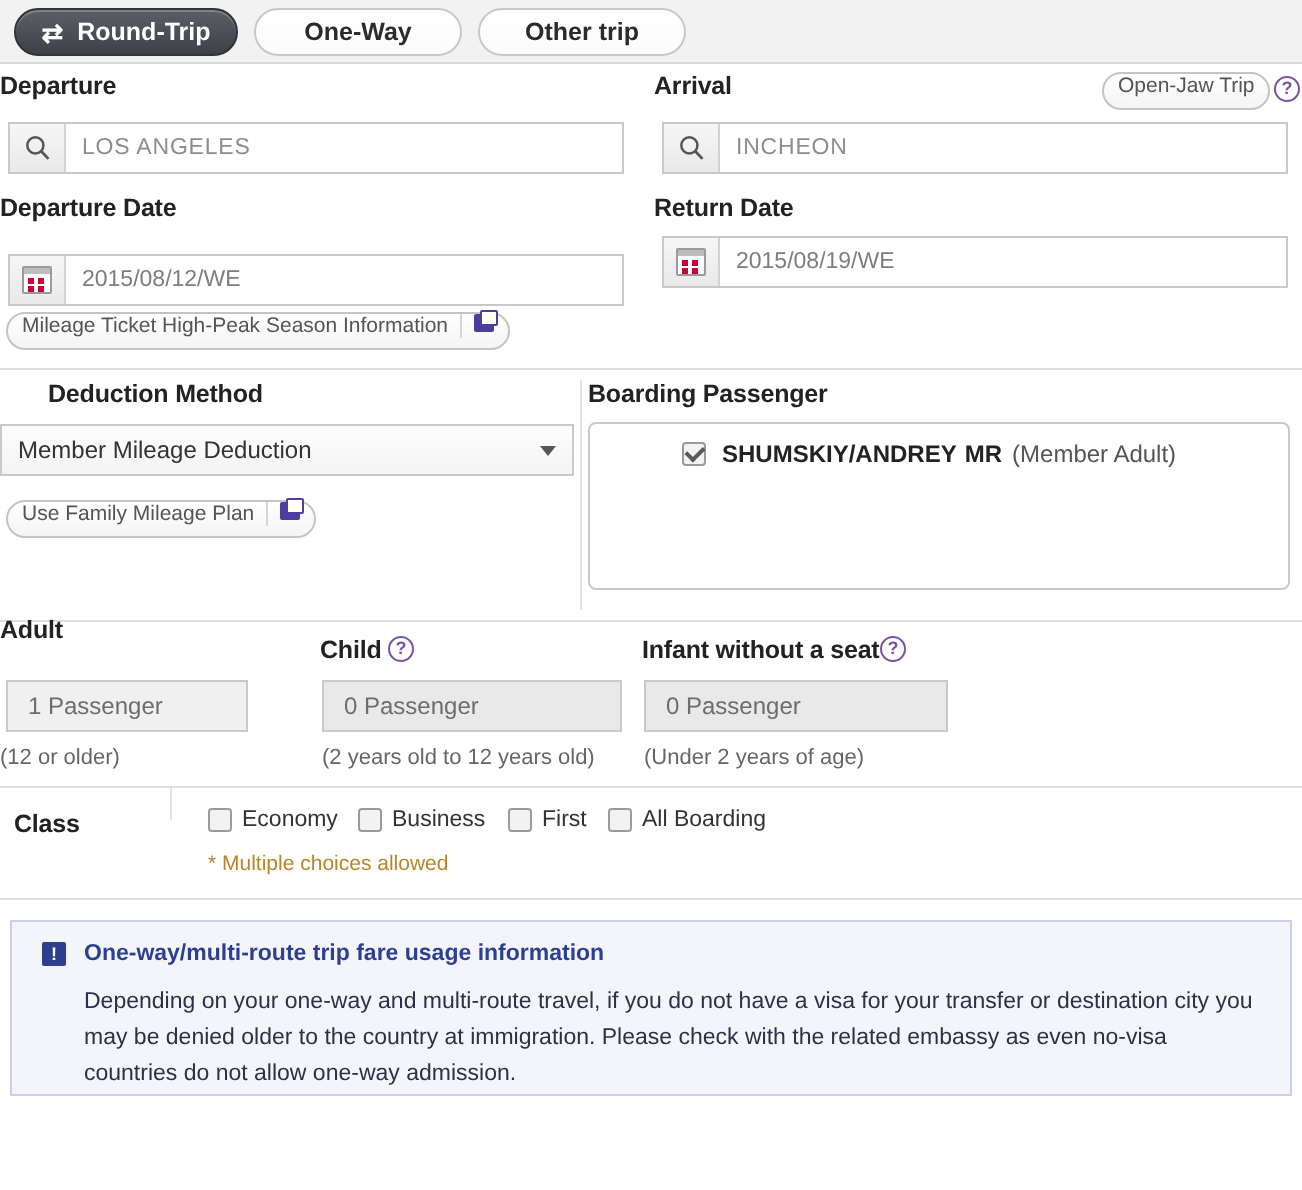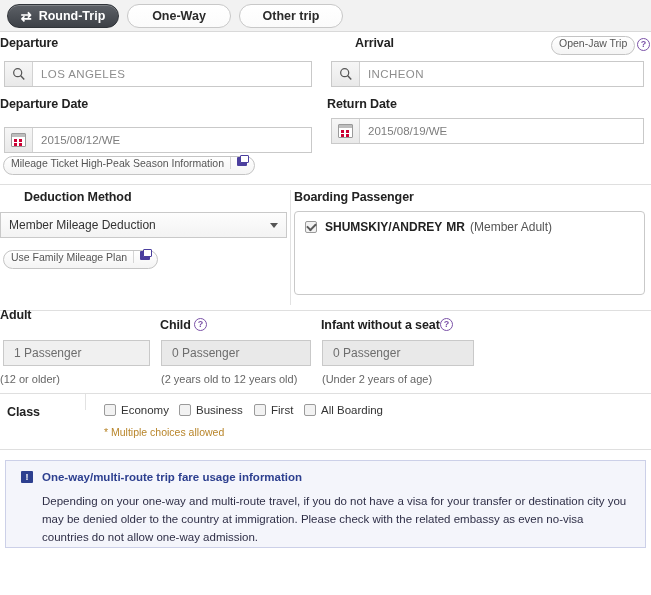--- a/index.html
+++ b/index.html
@@ -111,21 +111,21 @@
     font-size:12px; color:#333; cursor:pointer;
   }
   .sel .caret {
     position:absolute; right:8px; top:50%; margin-top:-2px;
     width:0;height:0;border-left:4px solid transparent;border-right:4px solid transparent;
     border-top:5px solid #555;
   }
 
   
   .paxbox {
-    position:absolute; border:1px solid #c9c9c9; border-radius:4px; background:#fff;
+    position:absolute; border:1px solid #c9c9c9; border-radius:4px; background:#fff;padding-left:36px;
   }
   .paxrow { display:flex; align-items:center; padding: 8px 0 0 10px; font-size:12px; }
   .cbx {
     width:12px;height:12px;border:1px solid #9a9a9a;background:#f2f2f2;border-radius:2px;
     display:inline-flex;align-items:center;justify-content:center;margin-right:8px;
     cursor:pointer; flex: 0 0 auto;
   }
   .cbx.on:after{
     content:""; width:7px;height:4px;border-left:2px solid #5a5a5a;border-bottom:2px solid #5a5a5a;
     transform: rotate(-45deg); margin-top:-2px;
@@ -180,21 +180,21 @@
     </div>
     <div class="tab plain t2">
       <span>One-Way</span>
     </div>
     <div class="tab plain t3">
       <span>Other trip</span>
     </div>
   </div>
 
   <div class="lbl" style="position:absolute;left:0;top:36px;">Departure</div>
-  <div class="lbl" style="position:absolute;left:327px;top:36px;margin-left:28px;">Arrival</div>
+  <div class="lbl" style="position:absolute;left:327px;top:36px;">Arrival</div>
 
   <div class="pill" style="left:551px;top:36px;">
     <span>Open-Jaw Trip</span>
   </div>
   <span class="helpico" style="position:absolute;left:637px;top:38px;">?</span>
 
   <div class="ifield" style="left:4px;top:61px;width:308px;">
     <div class="ibtn">
       <svg class="mag" viewBox="0 0 16 16">
         <circle cx="6.5" cy="6.5" r="4.6" fill="none" stroke="#555" stroke-width="1.4"></circle>
@@ -258,21 +258,21 @@
       <span class="cbx on"></span>
       <span class="paxname">SHUMSKIY/ANDREY</span>
       <span class="paxname mr" style="margin-left:4px;">MR</span>
       <span class="paxmeta" style="margin-left:5px;">(Member Adult)</span>
     </div>
   </div>
 
   <div class="hr" style="top:310px;"></div>
 
   <div class="lbl" style="position:absolute;left:0;top:308px;">Adult</div>
-  <div class="cntfield first" style="left:3px;top:340px;width:147px;">
+  <div class="cntfield first" style="left:3px;top:340px;width:121px;">
     <span>1 Passenger</span>
   </div>
   <div class="hint" style="left:0;top:373px;">(12 or older)</div>
 
   <div class="lbl" style="position:absolute;left:160px;top:318px;">Child</div>
   <span class="helpico" style="position:absolute;left:194px;top:318px;">?</span>
   <div class="cntfield" style="left:161px;top:340px;width:150px;">
     <span>0 Passenger</span>
   </div>
   <div class="hint" style="left:161px;top:373px;">(2 years old to 12 years old)</div>

